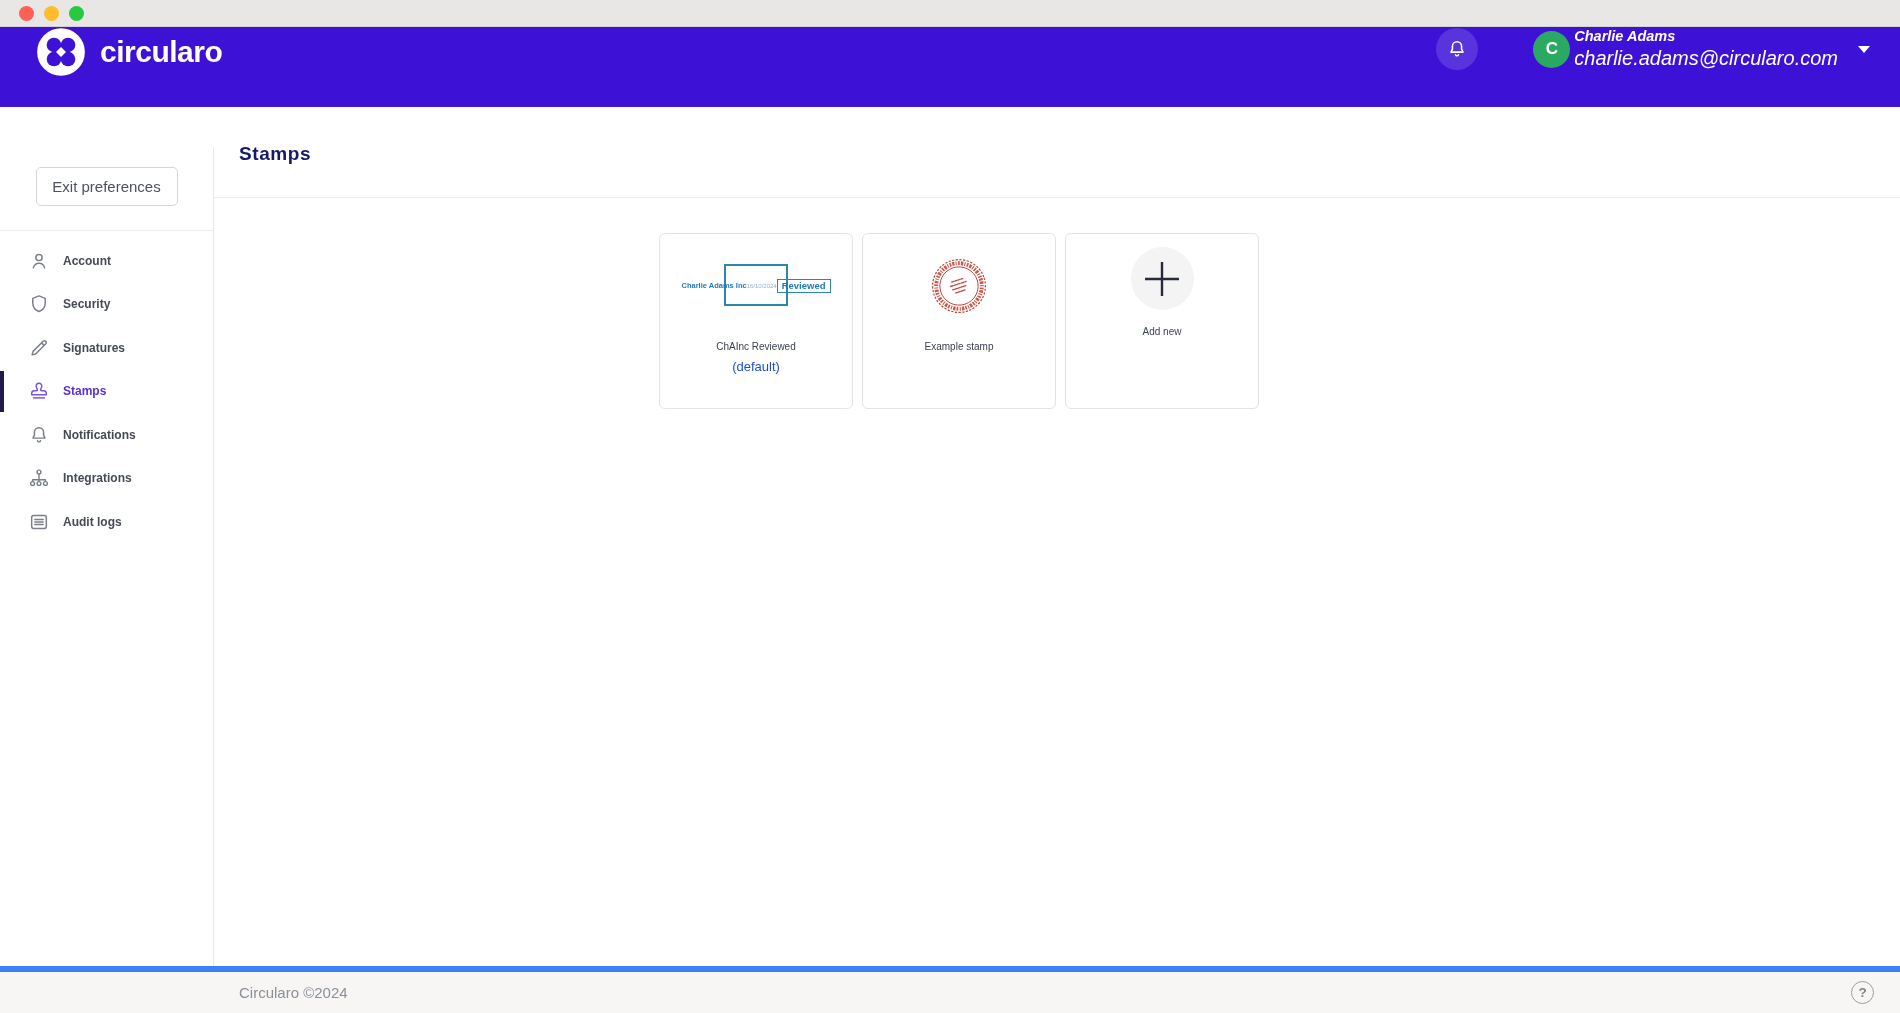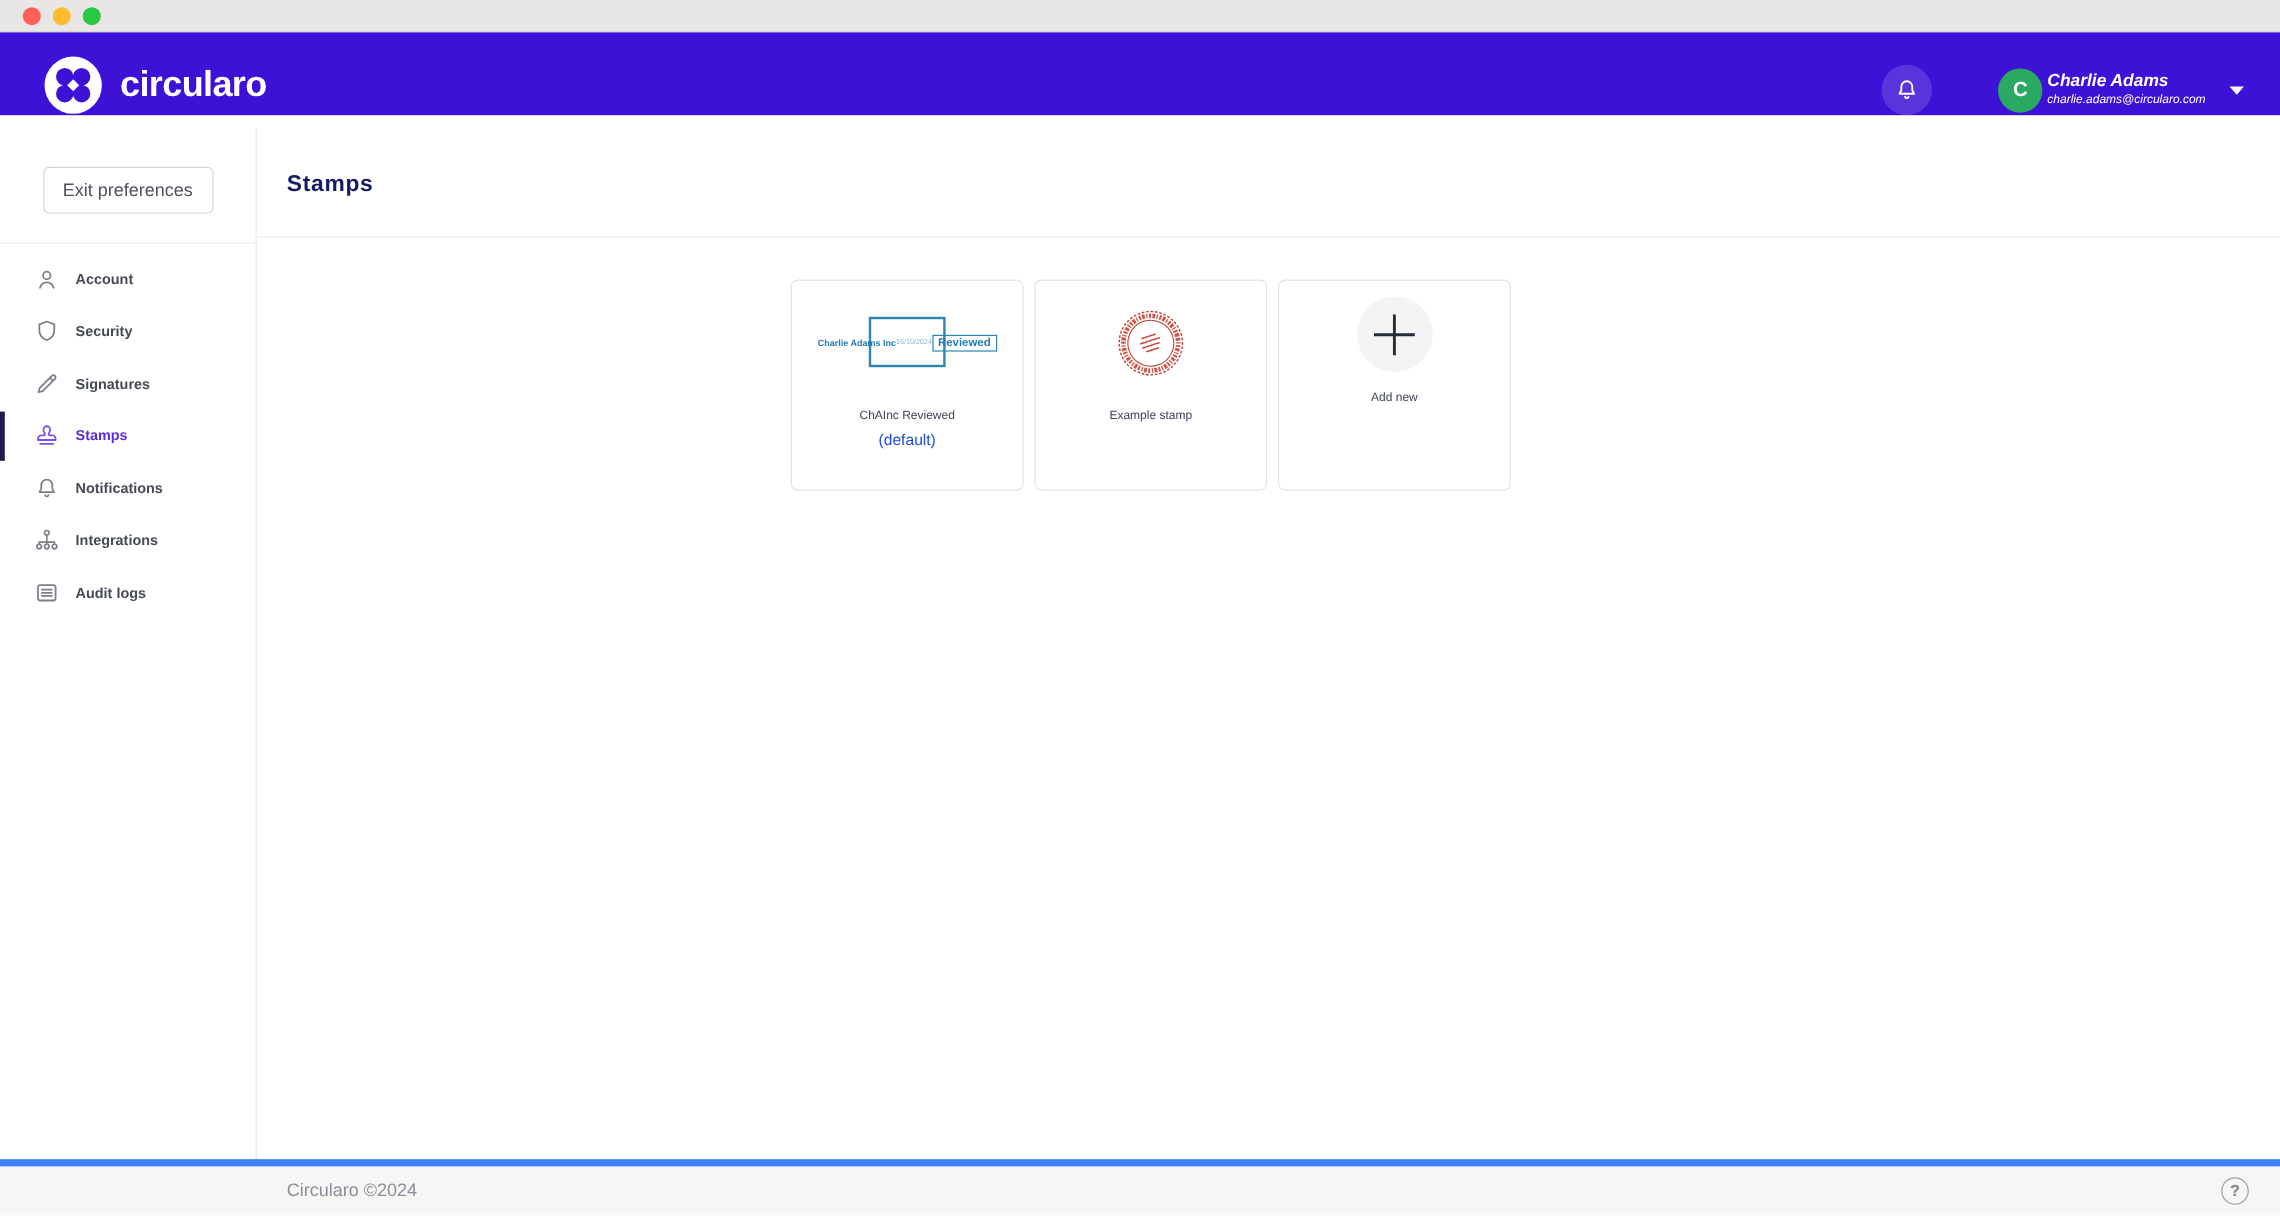--- a/index.html
+++ b/index.html
@@ -7,38 +7,38 @@
               font-family:"Liberation Sans", sans-serif; }
   .page { position:relative; width:1900px; height:1013px; }
 
   
   .titlebar { height:27px; background:#e9e7e6; border-bottom:1px solid #d4d2d1;
               display:flex; align-items:center; gap:10px; padding-left:19px; }
   .tl { width:15px; height:15px; border-radius:50%; }
   .tl.red { background:#ff5f57; } .tl.yellow { background:#febc2e; } .tl.green { background:#28c840; }
 
   
-  .header { height:69px; background:#3e12d6; display:flex; align-items:flex-end; padding:0 30px 0 36px; }
+  .header { height:80px; background:#3e12d6; display:flex; align-items:flex-start; padding:0 30px 0 36px; }
   .brand { display:flex; align-items:center; gap:14px; }
   .brand-word { color:#fff; font-size:30px; font-weight:700; letter-spacing:-0.5px; }
   .header-right { margin-left:auto; display:flex; align-items:center; }
   .bell-btn { width:42px; height:42px; border-radius:50%; background:rgba(255,255,255,0.14);
               display:flex; align-items:center; justify-content:center; cursor:pointer; }
   .user-menu { display:flex; align-items:center; margin-left:55px; cursor:pointer; }
   .avatar { width:37px; height:37px; border-radius:50%; background:#2aa963; color:#fff;
             font-weight:700; font-size:17px; display:flex; align-items:center; justify-content:center; }
   .user-text { margin-left:4px; color:#ffffff; line-height:1.28;font-style:italic; }
   .user-name { font-size:14.5px; font-weight:600; }
-  .user-email { font-size:10px; font-weight:400; }
+  .user-email { font-size:20px; font-weight:400; }
   .caret { margin-left:20px; width:0; height:0; border-left:6px solid transparent;
            border-right:6px solid transparent; border-top:7px solid #fff; }
 
   
   .app-body { position:absolute; top:107px; bottom:47px; left:0; right:0; display:flex; }
-  .sidebar { width:214px; background:#fff; border-right:1px solid #e7e7e7; padding-top:32px; flex-shrink:0; }
+  .sidebar { width:214px; background:#fff; border-right:1px solid #e7e7e7; padding-top:20px; flex-shrink:0;margin-top:40px; }
   .exit-btn { display:block; margin:0 auto; width:142px; height:39px; background:#fff;
               border:1px solid #d6d6d6; border-radius:5px; color:#4c515b; font-size:15px;
               font-family:"Liberation Sans", sans-serif; cursor:pointer; }
   .side-divider { margin-top:24px; border-bottom:1px solid #ededed; }
   .nav { margin-top:8px; }
   .nav-item { position:relative; display:flex; align-items:center; height:43.5px;
               padding-left:28px; color:#454a55; font-size:12px; font-weight:600; cursor:pointer; }
   .nav-item .icon { width:22px; height:22px; color:#7a7f88; display:flex; align-items:center; }
   .nav-item .label { margin-left:13px; }
   .nav-item.active { color:#5b2edd; }

